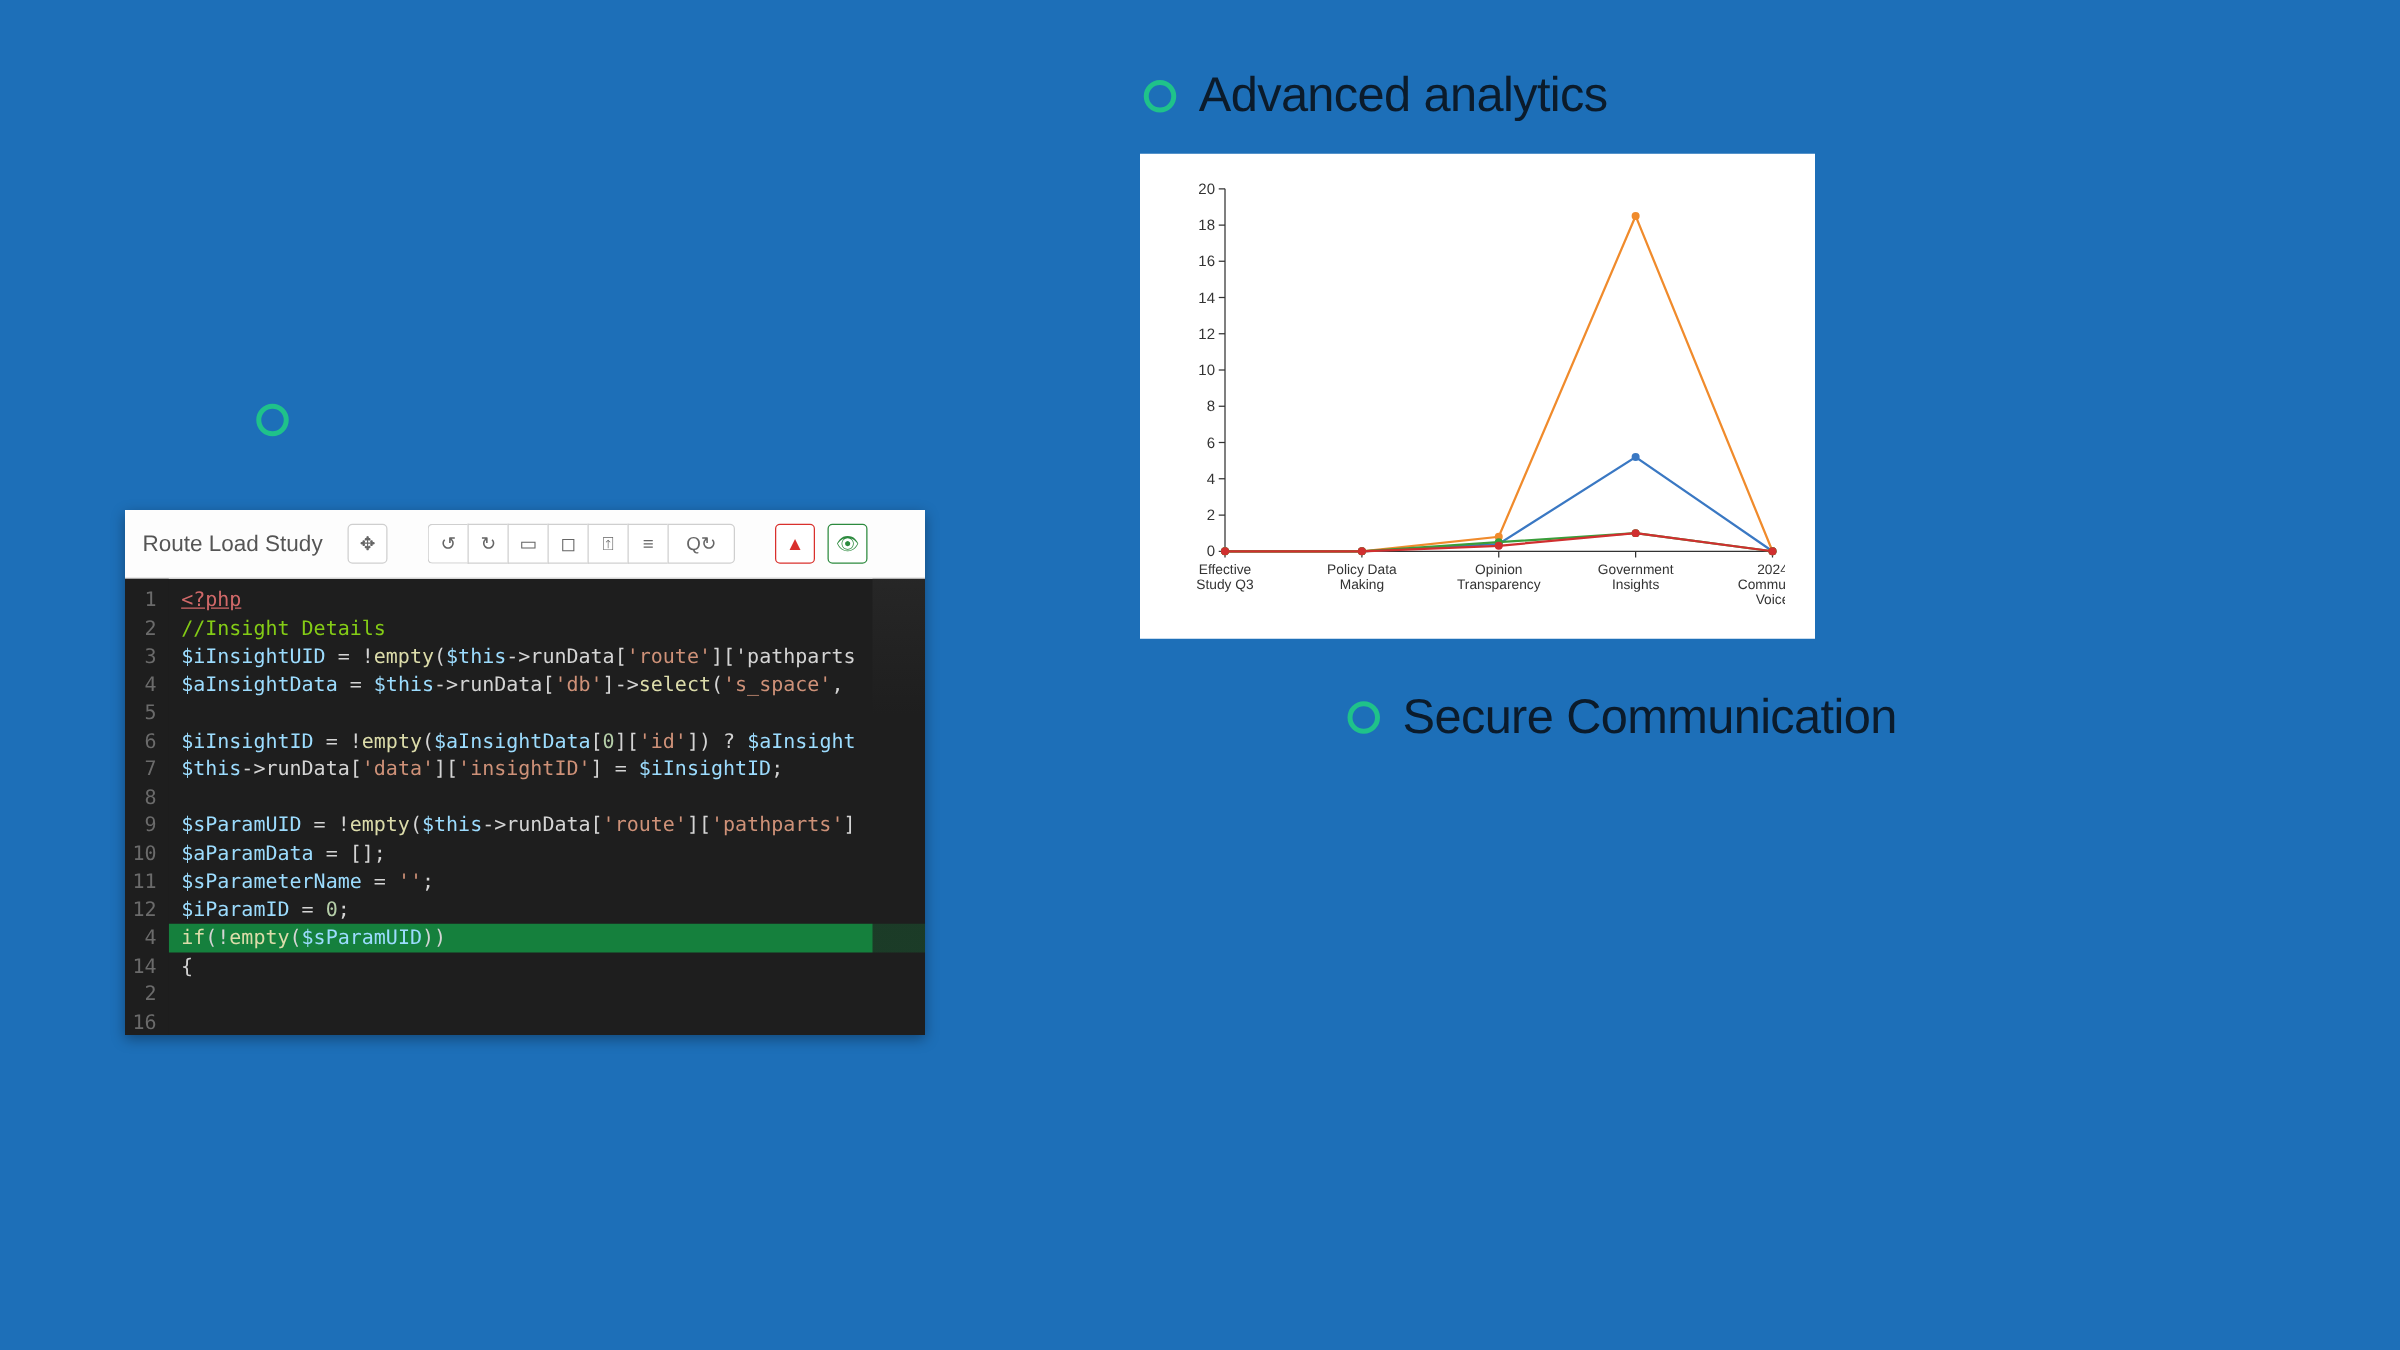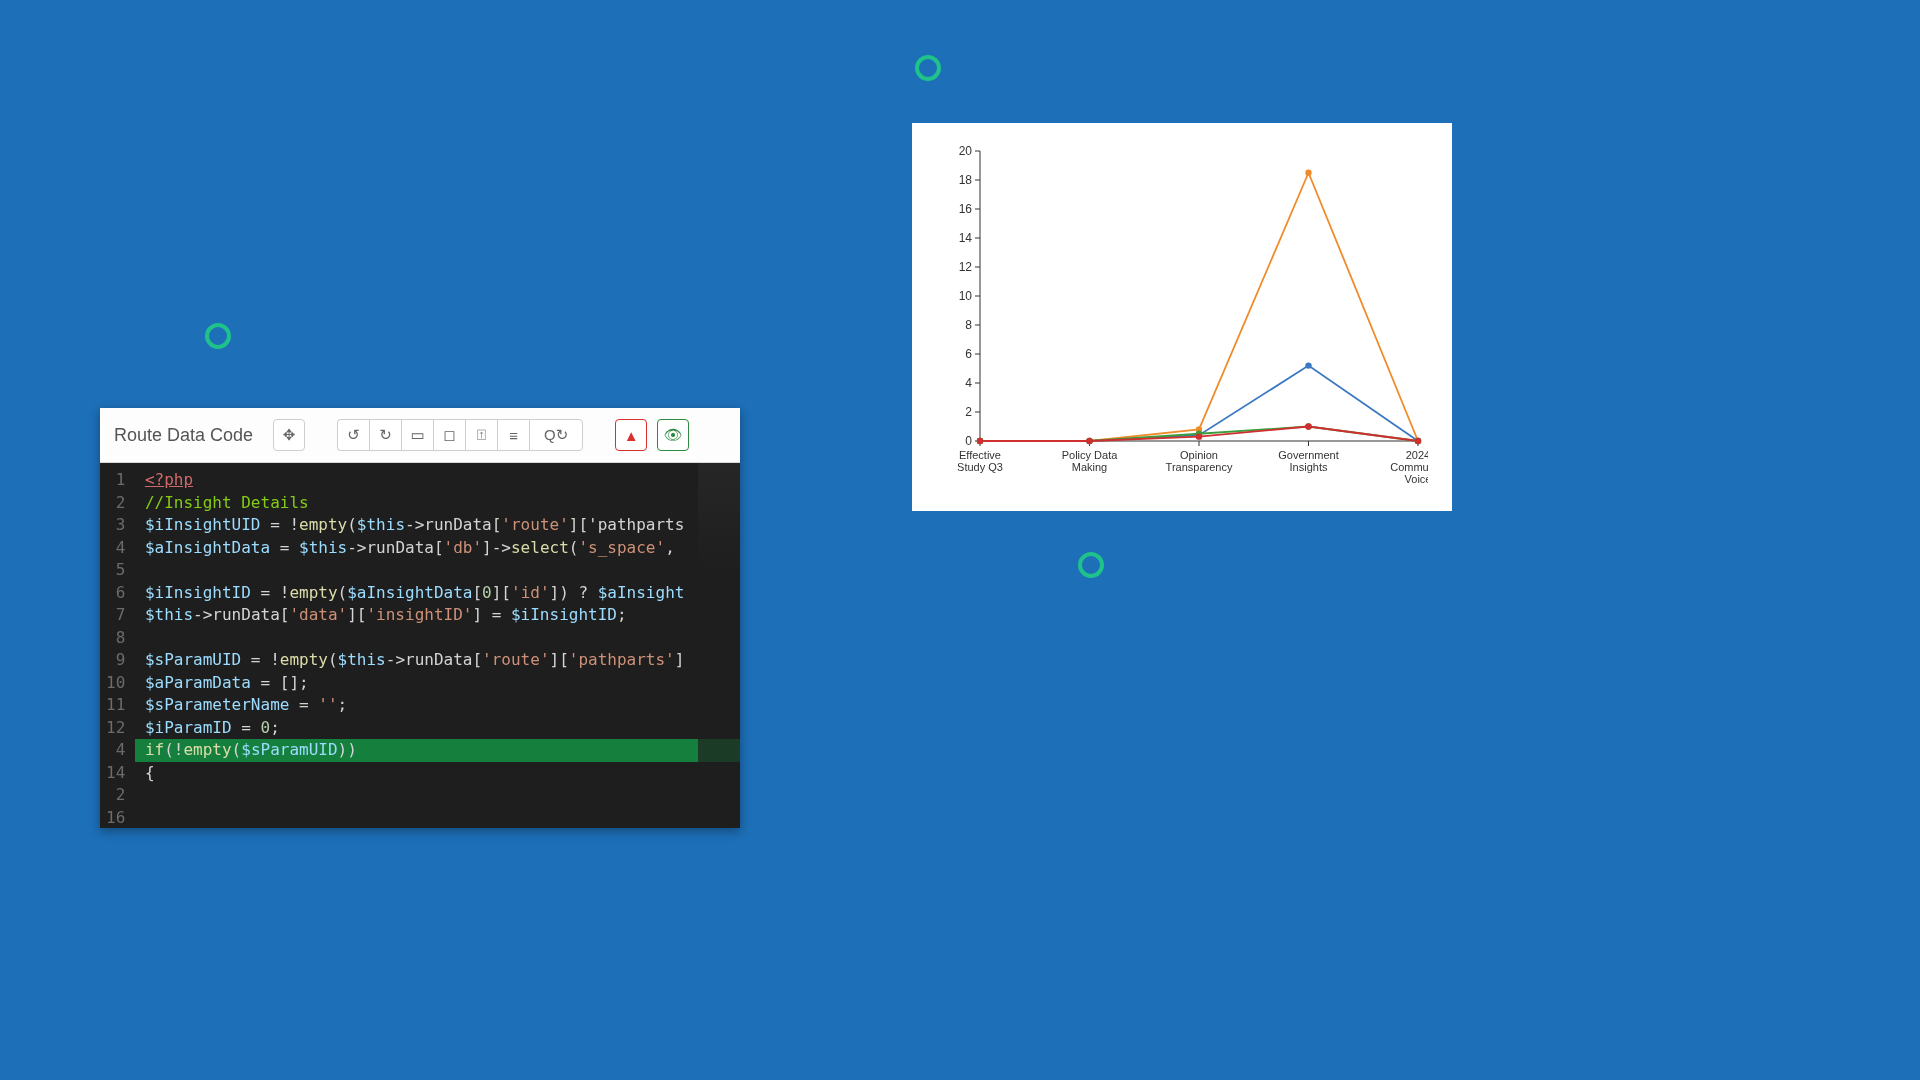--- a/index.html
+++ b/index.html
@@ -124,28 +124,30 @@
   .chart-area{ width:100%; height:100%; }
 </style>
 </head>
 <body>
 
 <div class="bullet" id="bullet-rapid">
   <span class="circle-icon"></span>
 </div>
 <div class="bullet" id="bullet-analytics">
   <span class="circle-icon"></span>
+  <span class="label">Advanced analytics</span>
 </div>
 <div class="bullet" id="bullet-secure">
   <span class="circle-icon"></span>
+  <span class="label">Secure Communication</span>
 </div>
 
 <div class="editor">
   <div class="editor-toolbar">
-    <span class="editor-title">Route Data Code</span>
+    <span class="editor-title">Route Load Study</span>
     <div class="tool-btn">✥</div>
     <div style="width:12px"></div>
     <div class="tool-group">
       <div class="tool-btn">↺</div>
       <div class="tool-btn">↻</div>
       <div class="tool-btn">▭</div>
       <div class="tool-btn">◻</div>
       <div class="tool-btn">⍐</div>
       <div class="tool-btn">≡</div>
       <div class="tool-btn tool-search">Q↻</div>

